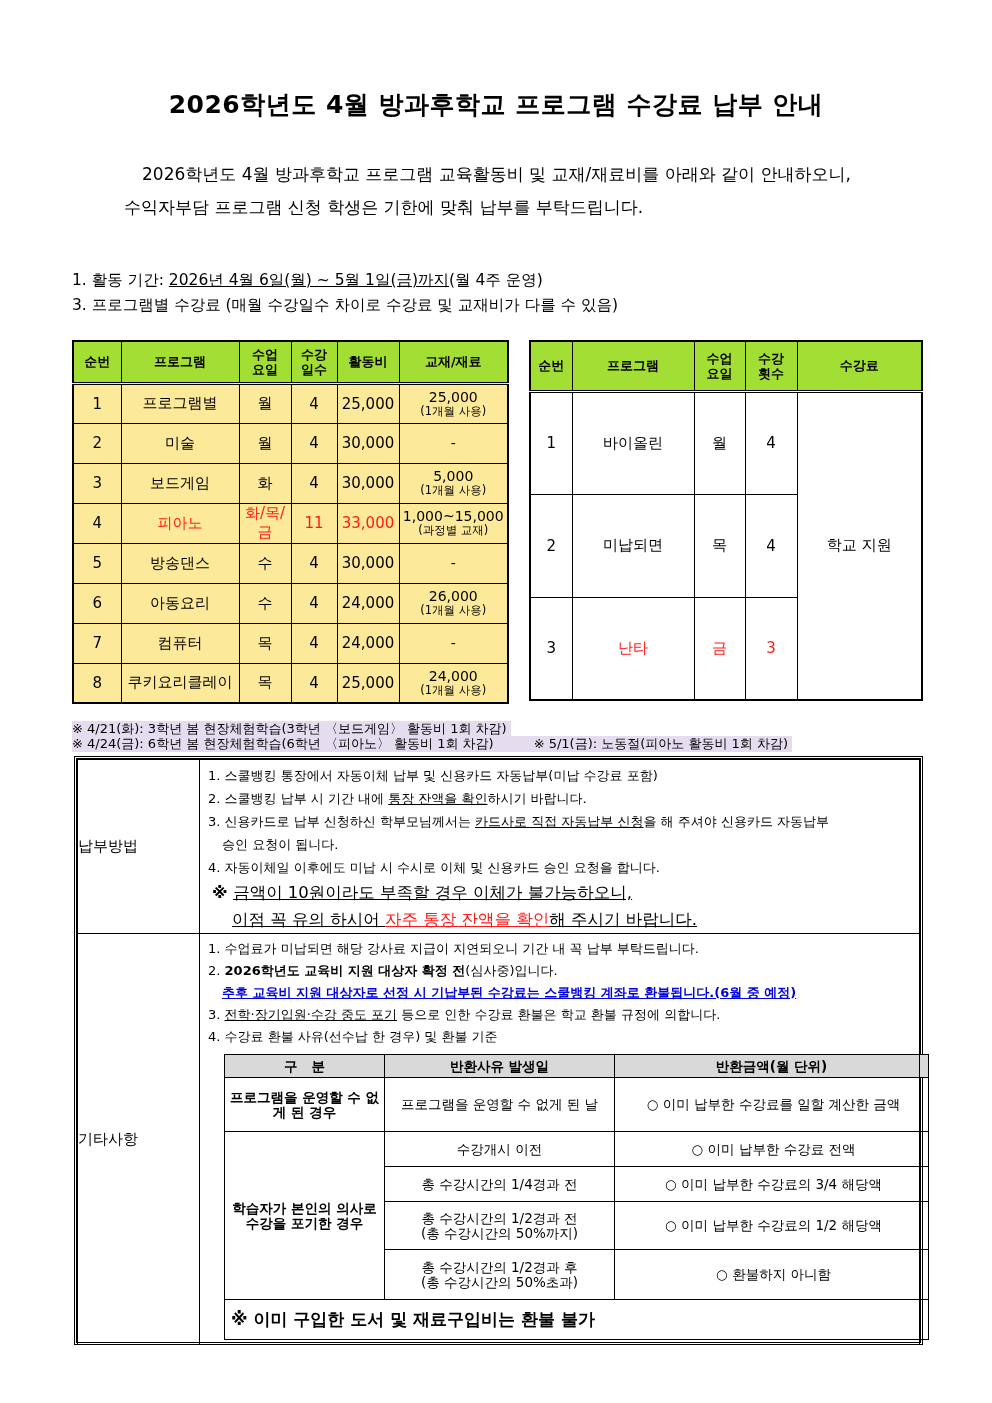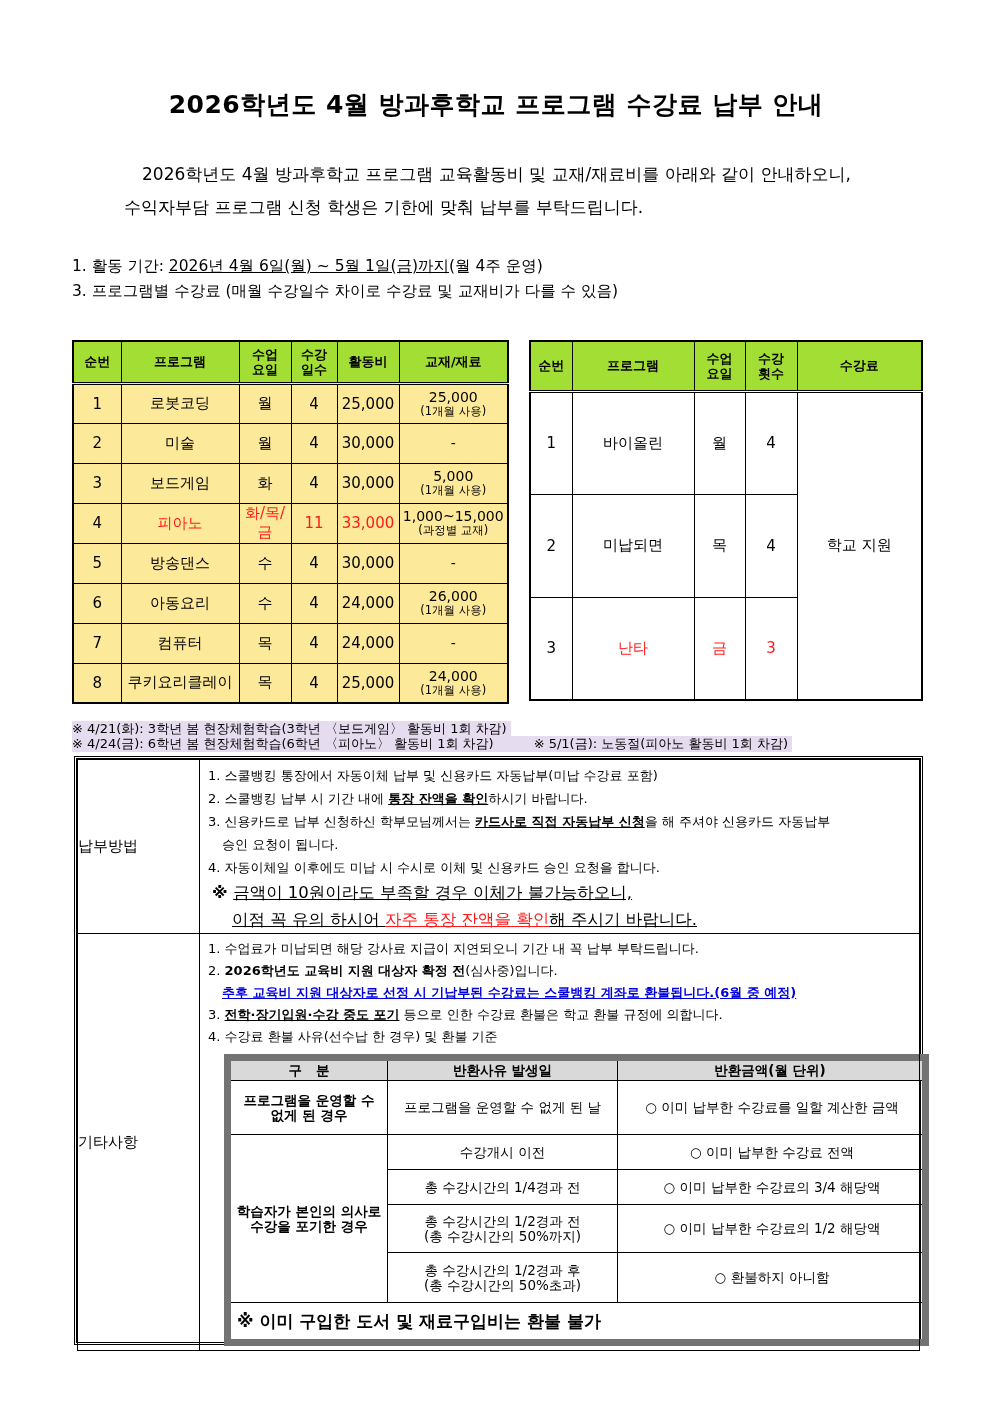--- a/index.html
+++ b/index.html
@@ -3,21 +3,21 @@
 <meta charset="utf-8">
 <style>
   * { box-sizing: border-box; margin: 0; padding: 0; }
   html, body { width: 992px; height: 1403px; background: #ffffff; }
   body { font-family: "DejaVu Sans", "Liberation Sans", sans-serif; color: #000; position: relative; overflow: hidden; }
 
   .title { position: absolute; top: 88px; left: 0; width: 992px; text-align: center; font-size: 25px; font-weight: bold; letter-spacing: 0.5px; }
   .intro { position: absolute; top: 158px; left: 80px; width: 850px; font-size: 17px; line-height: 33px; margin-left: 44px; }
   .intro .l1 { padding-left: 18px; display: block; }
 
-  .items { position: absolute; top: 254px; left: 72px; font-size: 15.5px; line-height: 25px; }
+  .items { position: absolute; top: 268px; left: 72px; font-size: 15.5px; line-height: 25px; }
   .items .u { text-decoration: underline; }
   .items .b { font-weight: bold; text-decoration: underline; }
 
   table { border-collapse: collapse; }
   .t1 { position: absolute; top: 340px; left: 72px; width: 437px; border: 2px solid #000; }
   .t1 th, .t1 td { border: 1px solid #000; text-align: center; vertical-align: middle; }
   .t1 th { background: #a3de34; font-size: 13px; font-weight: bold; height: 42px; line-height: 15px; border-bottom: 3px double #000; }
   .t1 td { background: #fde99a; height: 40px; font-size: 15px; }
   .t1 td.mat { font-size: 14px; line-height: 14px; }
   .t1 td.mat small { font-size: 11.5px; display: block; }
@@ -31,25 +31,25 @@
   .notes { position: absolute; top: 705px; left: 72px; font-size: 13px; line-height: 15.5px; }
   .notes div { background: #e5dcf0; display: inline-block; padding-right: 4px; }
   .notes .gap { display: inline-block; width: 40px; background: #e5dcf0; }
 
   .box { position: absolute; top: 756px; left: 74px; width: 849px; height: 589px; border: 3px double #000; }
   .box table { width: 100%; height: 100%; }
   .box > table > tbody > tr > td { border: 1px solid #000; vertical-align: top; }
   .box .label { width: 122px; text-align: left; vertical-align: middle !important; font-size: 15px; }
   .box .content { padding: 4px 6px 0 8px; font-size: 13px; line-height: 23px; }
   .box .ind { padding-left: 14px; }
-  .box .bu { font-weight: bold; text-decoration: underline; }
+  .box .bu { font-weight: normal; text-decoration: underline; }
   .box .big { font-size: 16.5px; line-height: 27px; text-decoration: underline; }
   .box .blue { color: #0000dd; text-decoration: underline; font-weight: bold; }
 
-  .refund { width: 676px; margin: 6px 0 4px 16px; border: 7px solid #737373; }
+  .refund { width: 676px; margin: 6px 0 4px 16px; border: 1px solid #737373; }
   .refund th, .refund td { border: 1px solid #000; text-align: center; vertical-align: middle; font-size: 13.5px; line-height: 15px; padding: 2px 4px; }
   .refund th { background: #d9d9d9; font-weight: bold; height: 23px; }
   .refund td.amt { text-align: center; padding-left: 8px; }
   .refund td.cat { font-weight: bold; }
   .refund td.foot { text-align: left; font-weight: bold; font-size: 17px; height: 40px; padding-left: 6px; }
 </style>
 </head>
 <body>
 
 <div class="title">2026학년도 4월 방과후학교 프로그램 수강료 납부 안내</div>
@@ -83,21 +83,21 @@
 요일</th>
       <th style="white-space:pre-line">수강
 일수</th>
       <th>활동비</th>
       <th>교재/재료</th>
     </tr>
   </thead>
   <tbody>
     <tr>
       <td>1</td>
-      <td>로봇코딩</td>
+      <td>프로그램별</td>
       <td>월</td>
       <td>4</td>
       <td>25,000</td>
       <td class="mat"><span>25,000</span><small>(1개월 사용)</small></td>
     </tr>
     <tr>
       <td>2</td>
       <td>미술</td>
       <td>월</td>
       <td>4</td>

